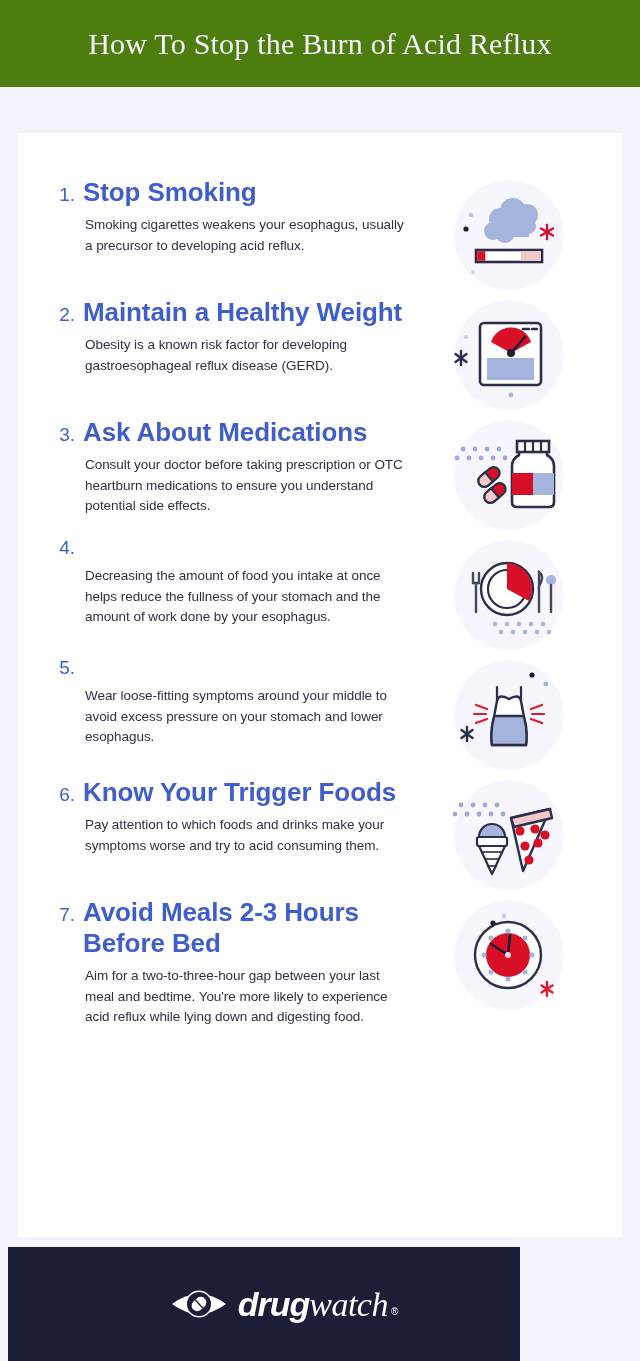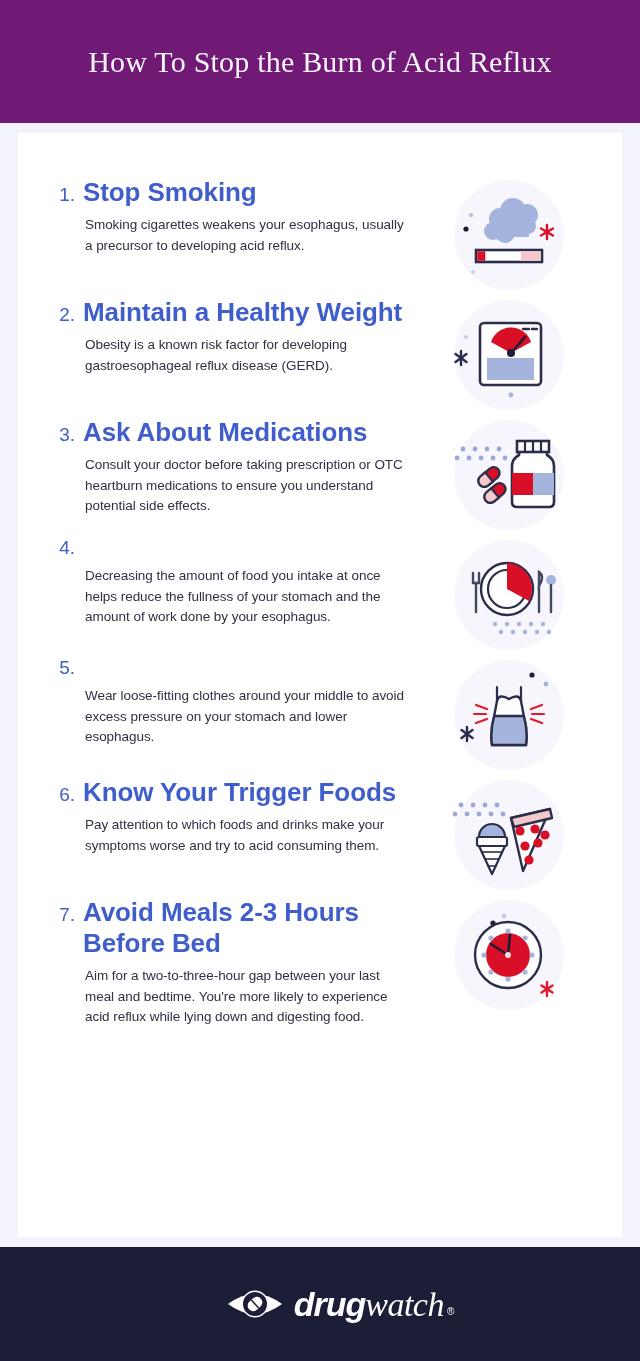--- a/index.html
+++ b/index.html
@@ -6,22 +6,22 @@
   html,body { width:640px; height:1361px; }
   body {
     background:#f3f3fb;
     font-family:"Liberation Sans", sans-serif;
     overflow:hidden;
   }
   .page { position:relative; width:640px; height:1361px; background:#f3f3fb; }
 
   
   .header {
-    height:123px;
-    background:#701a75;
+    height:87px;
+    background:#4d7c0f;
     display:flex;
     align-items:center;
     justify-content:center;
   }
   .header-title {
     font-family:"Liberation Serif", serif;
     color:#f4f4fa;
     font-size:30px;
     font-weight:400;
     letter-spacing:.2px;
@@ -81,22 +81,22 @@
     justify-content:center;
     align-items:flex-start;
     padding-top:2px;
   }
   .icon-art { position:relative; width:112px; height:112px; }
   .icon-art svg { display:block; width:112px; height:112px; }
 
   
   .footer {
     position:absolute;
-    left:0; top:1247px;
-    width:640px; height:114px;
+    left:8px; top:1247px;
+    width:512px; height:114px;
     background:#1c1e38;
     display:flex;
     align-items:center;
     justify-content:center;
     padding-left:40px;
   }
   .logo { display:flex; align-items:center; gap:10px; }
   .logo-mark { width:58px; height:40px; }
   .logo-word {
     display:flex; align-items:baseline;
@@ -284,21 +284,21 @@
             </svg>
           </div>
         </div>
       </div>
 
       <div class="item">
         <div class="item-text">
           <div class="item-head">
             <span class="item-num">5.</span>
           </div>
-          <div class="item-desc">Wear loose-fitting clothes around your middle to avoid excess pressure on your stomach and lower esophagus.</div>
+          <div class="item-desc">Wear loose-fitting symptoms around your middle to avoid excess pressure on your stomach and lower esophagus.</div>
         </div>
         <div class="icon-wrap">
           <div class="icon-art">
             <svg viewBox="0 0 112 112">
               <circle cx="56" cy="56" r="55" fill="#f6f6fc"></circle>
               <path d="M44 28 L44 42 M68 28 L68 42" stroke="#2b2e4a" stroke-width="2.2" stroke-linecap="round"></path>
               <path d="M44 42 Q46 34 56 40 Q66 34 68 42 L71 58 Q75 72 73 86 L39 86 Q37 72 41 58 Z" fill="#ffffff" stroke="#2b2e4a" stroke-width="2.4" stroke-linejoin="round"></path>
               <path d="M41.2 57 L70.8 57 Q75 72 73 86 L39 86 Q37 72 41.2 57 Z" fill="#a5b4dd" stroke="#2b2e4a" stroke-width="2.4"></path>
               <g stroke="#e11b2c" stroke-width="2.2" stroke-linecap="round">
                 <line x1="23" y1="46" x2="34" y2="50"></line>

